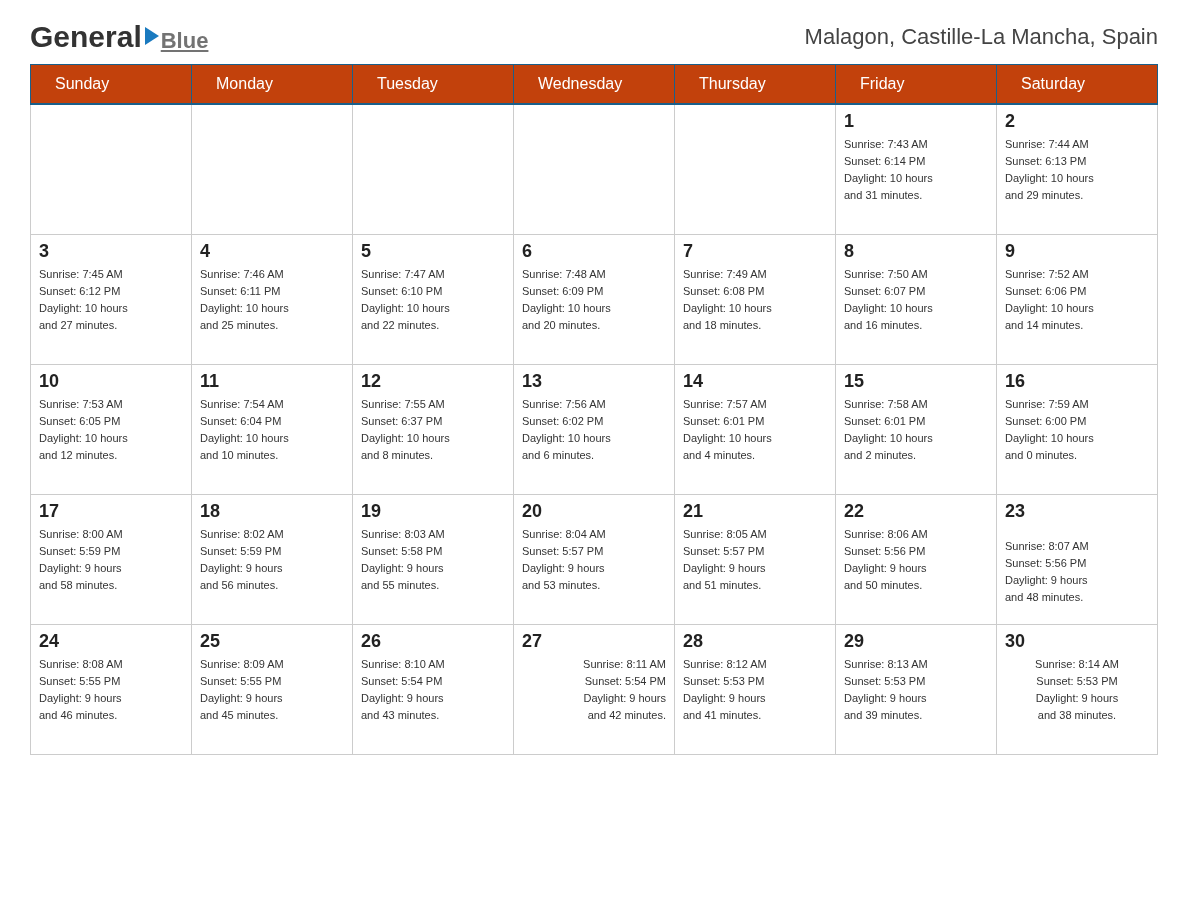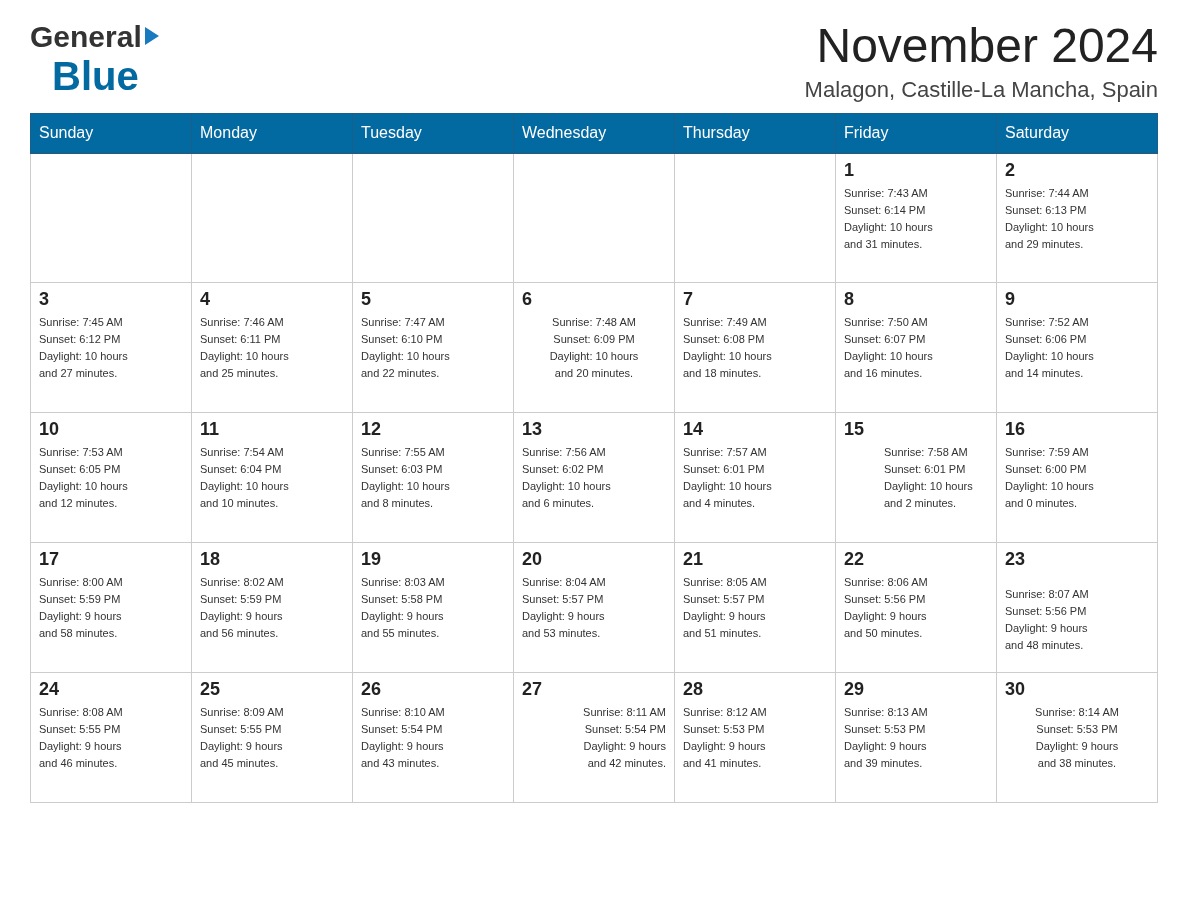--- a/index.html
+++ b/index.html
@@ -11,22 +11,22 @@
       padding: 20px 30px 30px 30px;
     }
     .header-area {
       display: flex;
       justify-content: space-between;
       align-items: flex-start;
       margin-bottom: 10px;
     }
     .logo {
       display: flex;
-      flex-direction: column;
-      align-items: center;
+      flex-direction: row;
+      align-items: flex-end;
     }
     .title-area {
       text-align: right;
     }
     .month-title {
       font-size: 48px;
       font-weight: normal;
       color: #222;
       line-height: 1.1;
     }
@@ -34,25 +34,25 @@
       font-size: 22px;
       color: #444;
       margin-top: 4px;
     }
     .calendar-table {
       width: 100%;
       border-collapse: collapse;
       margin-top: 10px;
     }
     .calendar-table th {
-      background-color: #0369a1;
+      background-color: #c2410c;
       color: #fff;
       font-size: 16px;
       font-weight: normal;
-      padding: 10px 8px;
+      padding: 10px 24px;
       text-align: left;
       border: 1px solid #1a5f8a;
     }
     .calendar-table td {
       border: 1px solid #ccc;
       vertical-align: top;
       padding: 6px 8px;
       width: calc(100% / 7);
       min-height: 110px;
       height: 130px;
@@ -77,24 +77,25 @@
       background: #f9f9f9;
     }
     .logo-row1 {
       font-size: 30px;
       font-weight: bold;
       color: #333;
       display: flex;
       align-items: center;
     }
     .logo-row2 {
-      font-size: 40px;
+      font-size: 22px;
       font-weight: bold;
-      color: #0369a1;
+      color: #737373;
       padding-left: 2px;
+      text-decoration: underline;
     }
     .triangle-right {
       width: 0;
       height: 0;
       border-top: 9px solid transparent;
       border-bottom: 9px solid transparent;
       border-left: 14px solid #1a7abf;
       display: inline-block;
       margin-left: 3px;
       vertical-align: middle;
@@ -107,21 +108,20 @@
 
 <div class="header-area">
   <div class="logo">
     <div class="logo-row1">
       <span>General</span>
         <span class="triangle-right"></span>
     </div>
     <div class="logo-row2">Blue</div>
   </div>
   <div class="title-area">
-    <div class="month-title">November 2024</div>
     <div class="location">Malagon, Castille-La Mancha, Spain</div>
   </div>
 </div>
 
 <table class="calendar-table">
   <thead>
     <tr>
     <th>Sunday</th>
         <th>Monday</th>
         <th>Tuesday</th>
@@ -170,21 +170,21 @@
         </td>
         <td>
           <span class="day-number">5</span>
           <div class="day-info" style="white-space: pre-line;">Sunrise: 7:47 AM
 Sunset: 6:10 PM
 Daylight: 10 hours
 and 22 minutes.</div>
         </td>
         <td>
           <span class="day-number">6</span>
-          <div class="day-info" style="white-space: pre-line; text-align: center;">Sunrise: 7:48 AM
+          <div class="day-info" style="white-space: pre-line;">Sunrise: 7:48 AM
 Sunset: 6:09 PM
 Daylight: 10 hours
 and 20 minutes.</div>
         </td>
         <td>
           <span class="day-number">7</span>
           <div class="day-info" style="white-space: pre-line;">Sunrise: 7:49 AM
 Sunset: 6:08 PM
 Daylight: 10 hours
 and 18 minutes.</div>
@@ -215,41 +215,41 @@
         <td>
           <span class="day-number">11</span>
           <div class="day-info" style="white-space: pre-line;">Sunrise: 7:54 AM
 Sunset: 6:04 PM
 Daylight: 10 hours
 and 10 minutes.</div>
         </td>
         <td>
           <span class="day-number">12</span>
           <div class="day-info" style="white-space: pre-line;">Sunrise: 7:55 AM
-Sunset: 6:03 PM
+Sunset: 6:37 PM
 Daylight: 10 hours
 and 8 minutes.</div>
         </td>
         <td>
           <span class="day-number">13</span>
           <div class="day-info" style="white-space: pre-line;">Sunrise: 7:56 AM
 Sunset: 6:02 PM
 Daylight: 10 hours
 and 6 minutes.</div>
         </td>
         <td>
           <span class="day-number">14</span>
           <div class="day-info" style="white-space: pre-line;">Sunrise: 7:57 AM
 Sunset: 6:01 PM
 Daylight: 10 hours
 and 4 minutes.</div>
         </td>
         <td>
           <span class="day-number">15</span>
-          <div class="day-info" style="white-space: pre-line; margin-left: 40px;">Sunrise: 7:58 AM
+          <div class="day-info" style="white-space: pre-line;">Sunrise: 7:58 AM
 Sunset: 6:01 PM
 Daylight: 10 hours
 and 2 minutes.</div>
         </td>
         <td>
           <span class="day-number">16</span>
           <div class="day-info" style="white-space: pre-line;">Sunrise: 7:59 AM
 Sunset: 6:00 PM
 Daylight: 10 hours
 and 0 minutes.</div>

